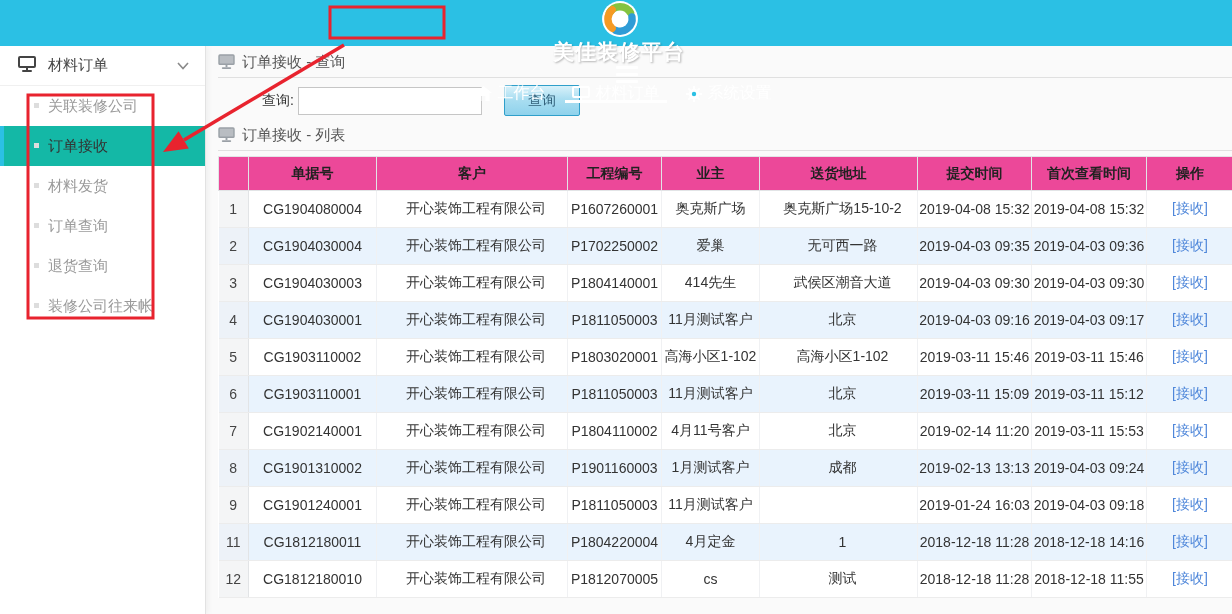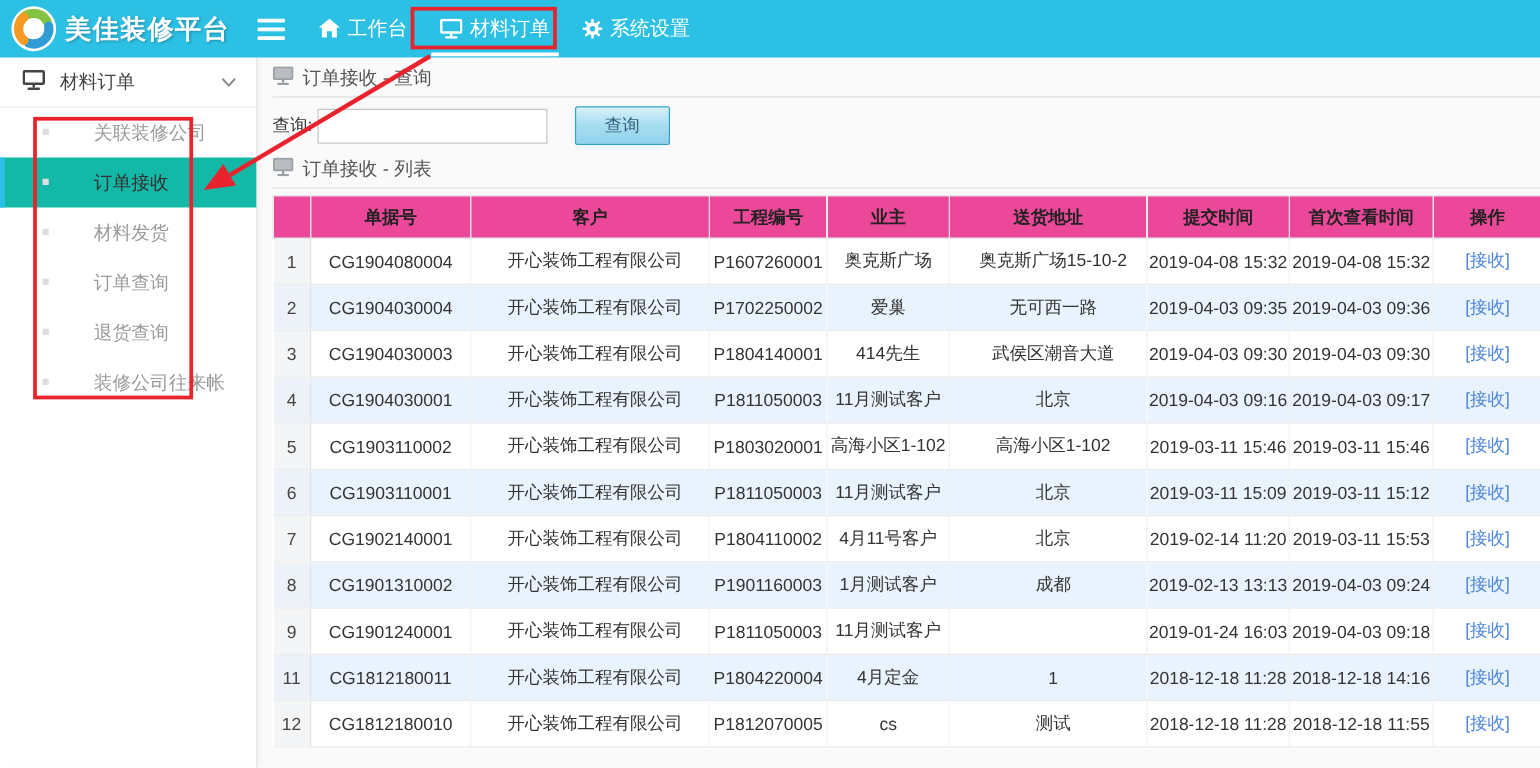--- a/index.html
+++ b/index.html
@@ -3,43 +3,43 @@
 <meta charset="utf-8">
 <style>
   html,body{margin:0;padding:0;}
   body{
     width:1232px;height:614px;position:relative;overflow:hidden;
     background:#fafafa;
     font-family:"Liberation Sans","DejaVu Sans",sans-serif;
     -webkit-font-smoothing:antialiased;
   }
   
-  .topbar{position:absolute;left:0;top:0;width:1232px;height:46px;background:#2bc0e4;display:flex;align-items:center;z-index:5;}
+  .topbar{position:absolute;left:0;top:0;width:1232px;height:46px;background:#2bc0e4;display:flex;align-items:center;z-index:5;flex-direction:column;}
   .logo{margin-left:8px;width:38px;height:38px;flex:0 0 auto;}
   .brand{margin-left:6px;font-size:21px;font-weight:bold;color:#fff;letter-spacing:1px;text-shadow:1px 1px 2px rgba(0,0,0,.28);}
   .hamburger{margin-left:22px;width:22px;display:flex;flex-direction:column;gap:4px;cursor:pointer;}
   .hamburger span{display:block;height:3px;background:#fff;border-radius:1px;}
   .mainnav{display:flex;margin-left:14px;height:46px;}
   .nav-item{position:relative;display:flex;align-items:center;gap:6px;padding:0 13px;color:#fff;font-size:16px;cursor:pointer;white-space:nowrap;}
   .nav-item .ico{display:flex;align-items:center;}
   .active-underline{position:absolute;left:6px;right:6px;bottom:1px;height:3px;background:#fff;}
   
   .sidebar{position:absolute;left:0;top:46px;bottom:0;width:205px;background:#fff;border-right:1px solid #e2e2e2;box-shadow:2px 0 6px rgba(0,0,0,.05);z-index:4;}
   .side-parent{height:39px;display:flex;align-items:center;padding-left:18px;gap:12px;color:#444;font-size:15px;border-bottom:1px solid #f0f0f0;cursor:pointer;}
   .side-parent .chev{margin-left:auto;margin-right:16px;display:flex;}
-  .side-item{position:relative;height:40px;display:flex;align-items:center;padding-left:75px;color:#9a9a9a;font-size:15px;cursor:pointer;}
+  .side-item{position:relative;height:40px;display:flex;align-items:center;padding-left:48px;color:#9a9a9a;font-size:15px;cursor:pointer;}
   .side-item .bullet{position:absolute;left:34px;top:50%;margin-top:-3px;width:5px;height:5px;background:#ddd;}
   .side-item.active{color:#333;background:#14b8a6;}
   .side-item.active::before{content:"";position:absolute;left:0;top:0;bottom:0;width:4px;background:#2bc0e4;}
   
   .content{position:absolute;left:206px;top:46px;right:0;bottom:0;background:#fafafa;padding-left:12px;box-sizing:border-box;overflow:hidden;}
   .section-head{display:flex;align-items:center;gap:7px;margin-top:7px;color:#555;font-size:15px;}
   .section-rule{height:1px;background:#e0e0e0;margin-top:5px;}
   .query-row{display:flex;align-items:center;margin-top:7px;}
-  .query-label{font-size:14px;color:#333;}
+  .query-label{font-size:14px;color:#333;margin-left:44px;}
   .query-input{margin-left:4px;width:170px;height:26px;border:1px solid #c6c6c6;background:#fff;outline:none;font-size:14px;padding:0 6px;}
   .query-btn{margin-left:22px;width:76px;height:31px;background:linear-gradient(#d8f1fa,#aadeF1 45%,#8fd2ec);border:1px solid #2f9fca;border-radius:2px;color:#31607a;font-size:14px;cursor:pointer;}
   .list-head{margin-top:10px;}
   
   table.orders{margin-top:5px;border-collapse:collapse;table-layout:fixed;width:1015px;background:#fff;}
   table.orders th{height:31px;background:#ec4899;border:1px solid #e2e4e6;font-size:14px;color:#222;font-weight:bold;text-align:center;overflow:hidden;white-space:nowrap;}
   table.orders td{height:34px;border-bottom:1px solid #ececec;border-right:1px solid #f0f1f3;font-size:14px;color:#333;text-align:center;overflow:hidden;white-space:nowrap;background:#fff;}
   table.orders td.c2,table.orders td.c5{text-align:center;padding-left:9px;}
   table.orders td.c0{background:#f4f5f6;color:#444;border-right:1px solid #e2e4e6;}
   table.orders tbody tr:nth-child(even) td{background:#e9f3fd;}

